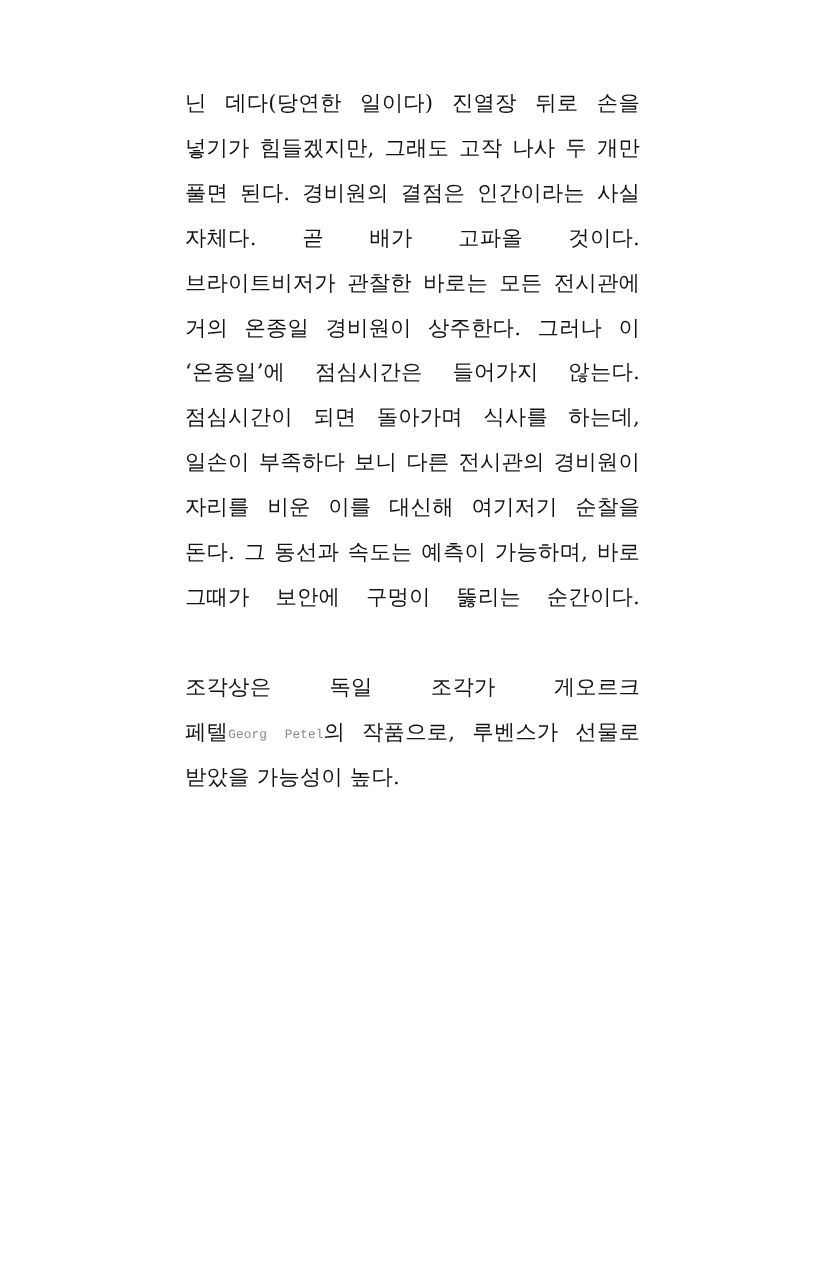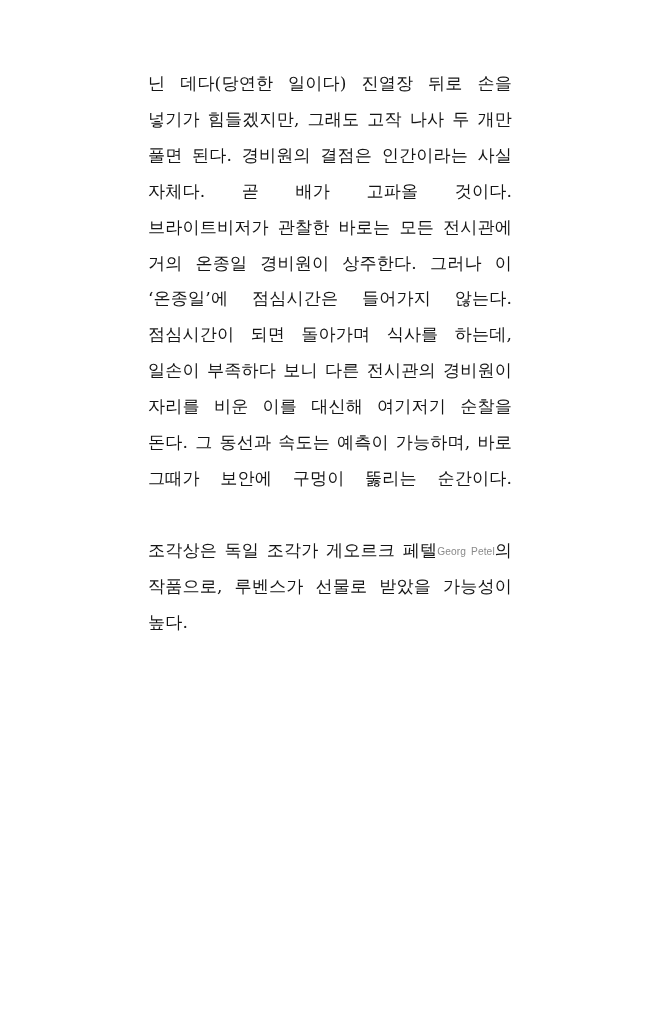--- a/index.html
+++ b/index.html
@@ -48,21 +48,21 @@
   }
   .para.no-stretch::after {
     display: none;
   }
   .ruby-note {
     font-size: 10.2px;
     line-height: 1;
     color: #8a8a8a;
     letter-spacing: 0.1px;
     vertical-align: 1px;
-    font-family: Liberation Sans, sans-serif;
+    font-family: Liberation Mono, monospace;
     white-space: nowrap;
   }
   .page-number {
     position: absolute;
     left: 0;
     right: 0;
     top: 958px;
     text-align: center;
     font-family: "DejaVu Serif", "Liberation Serif", serif;
     font-size: 13.2px;

